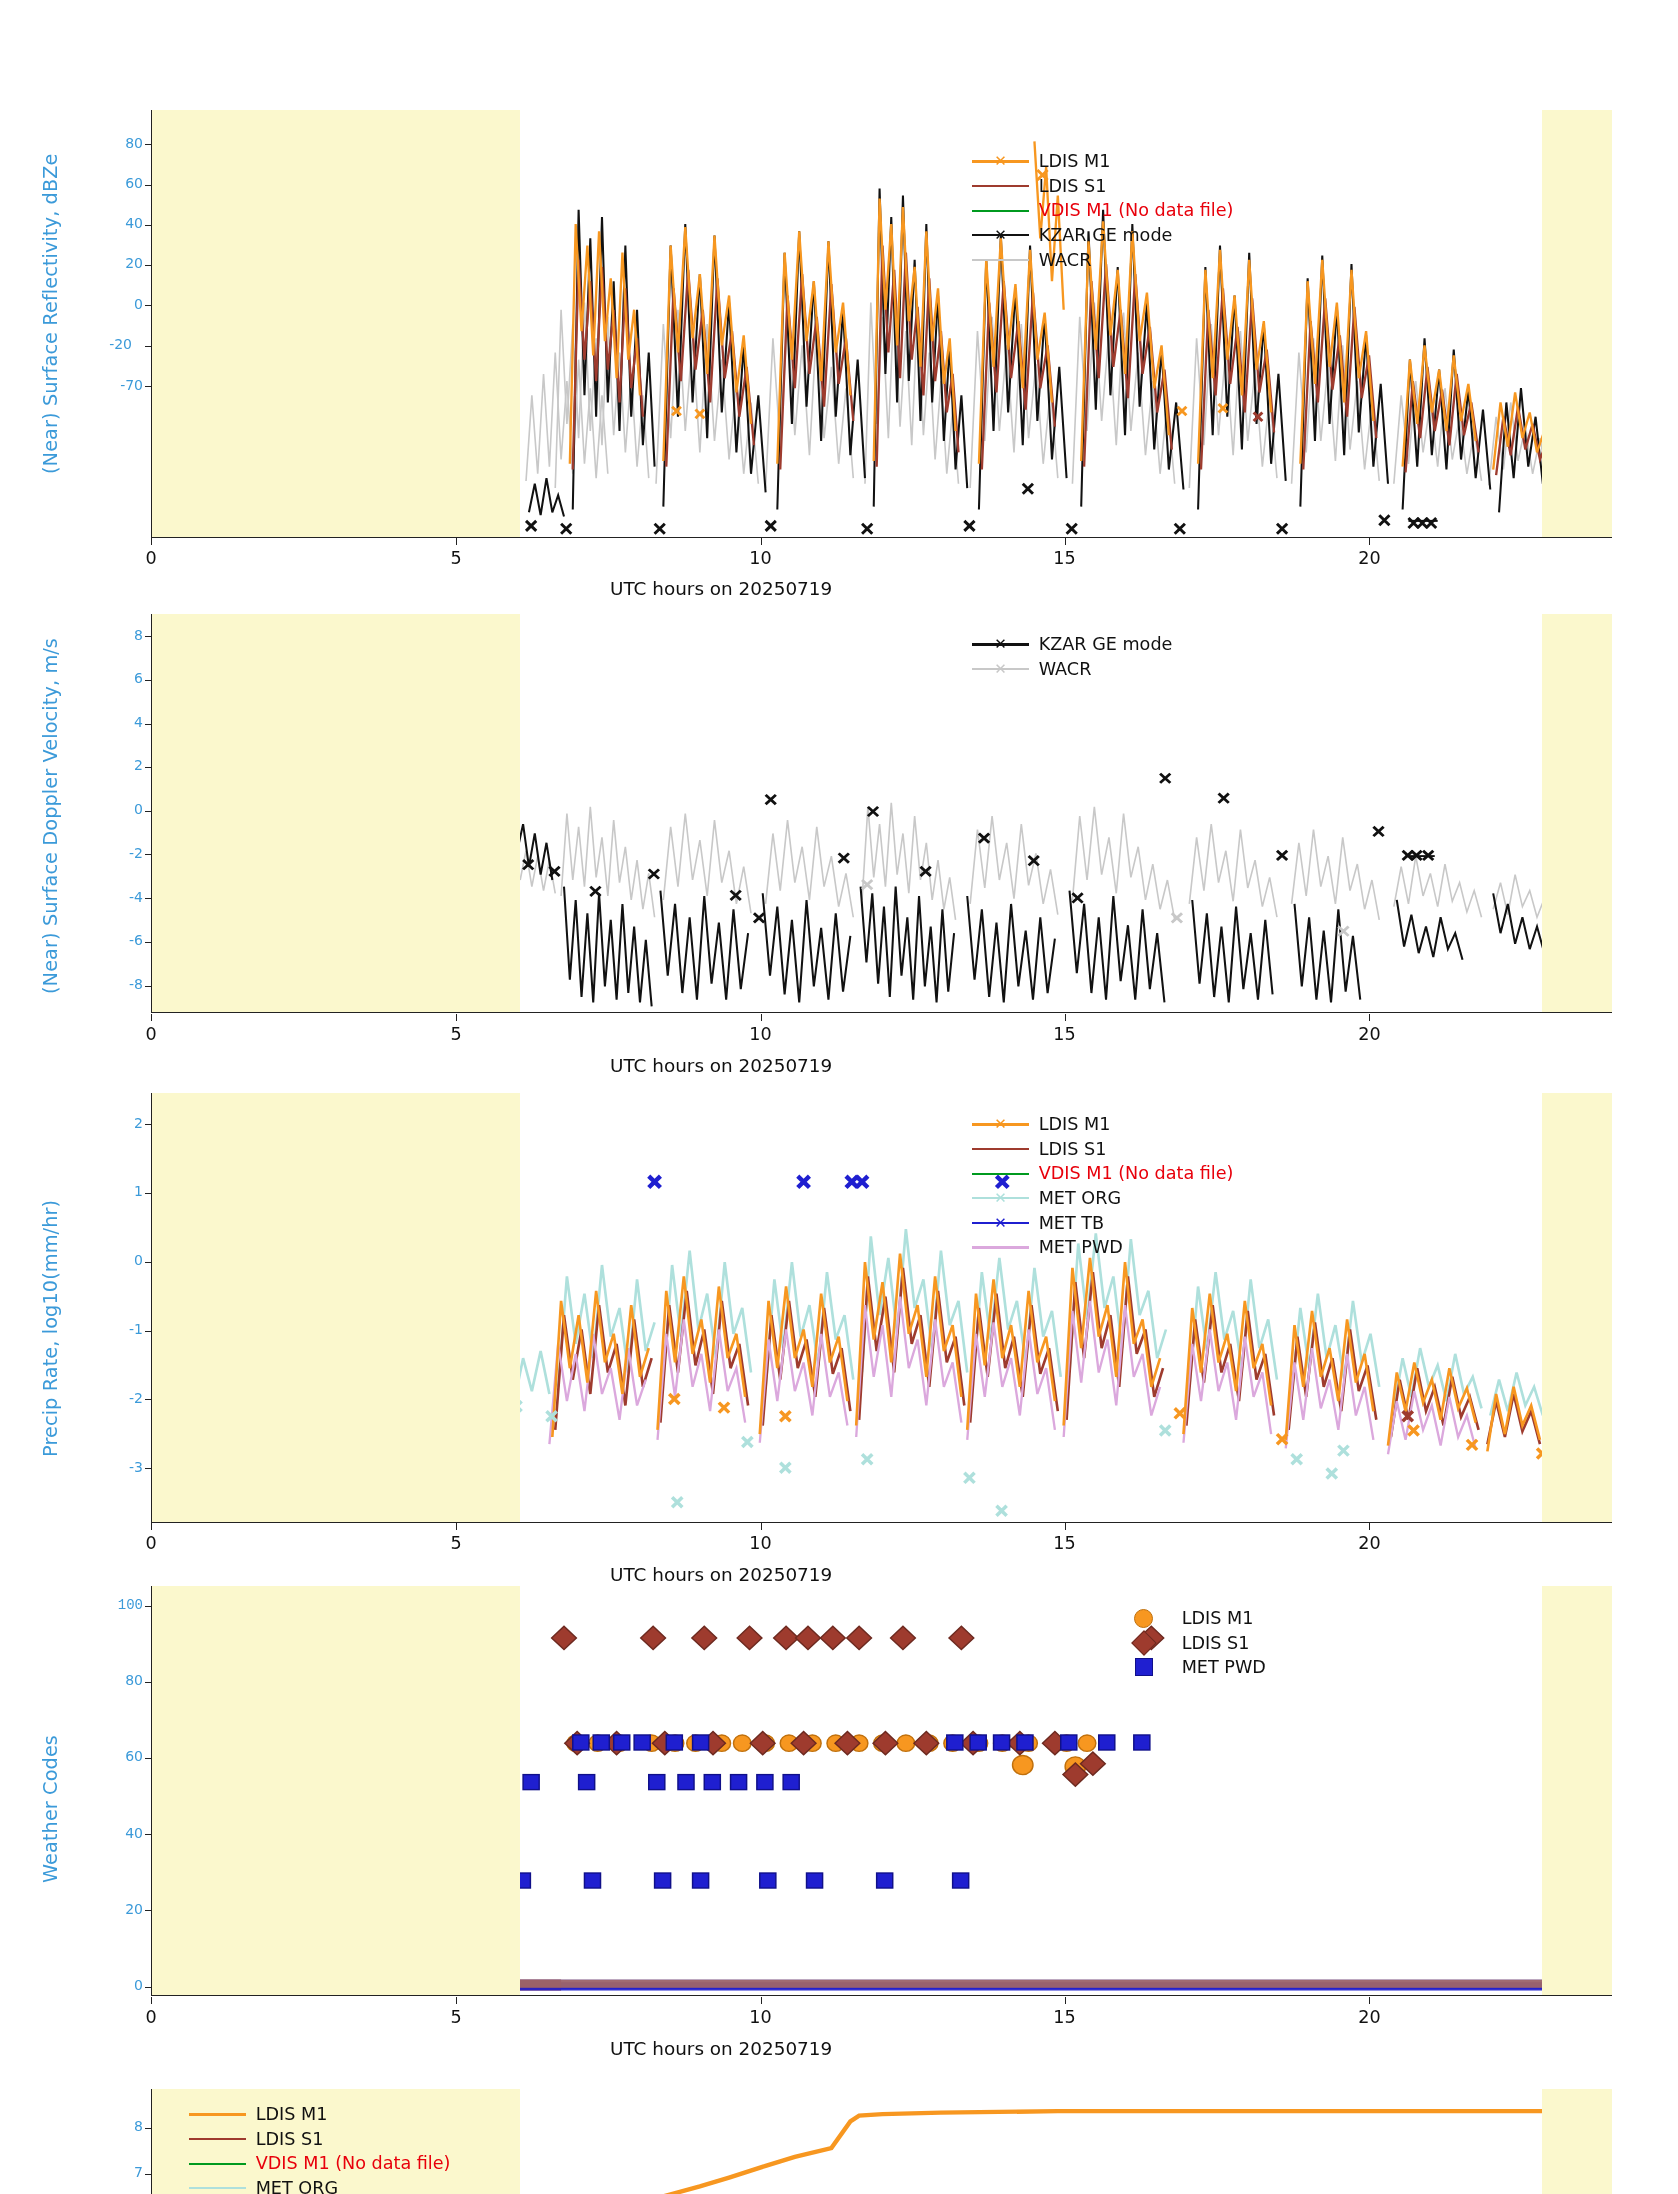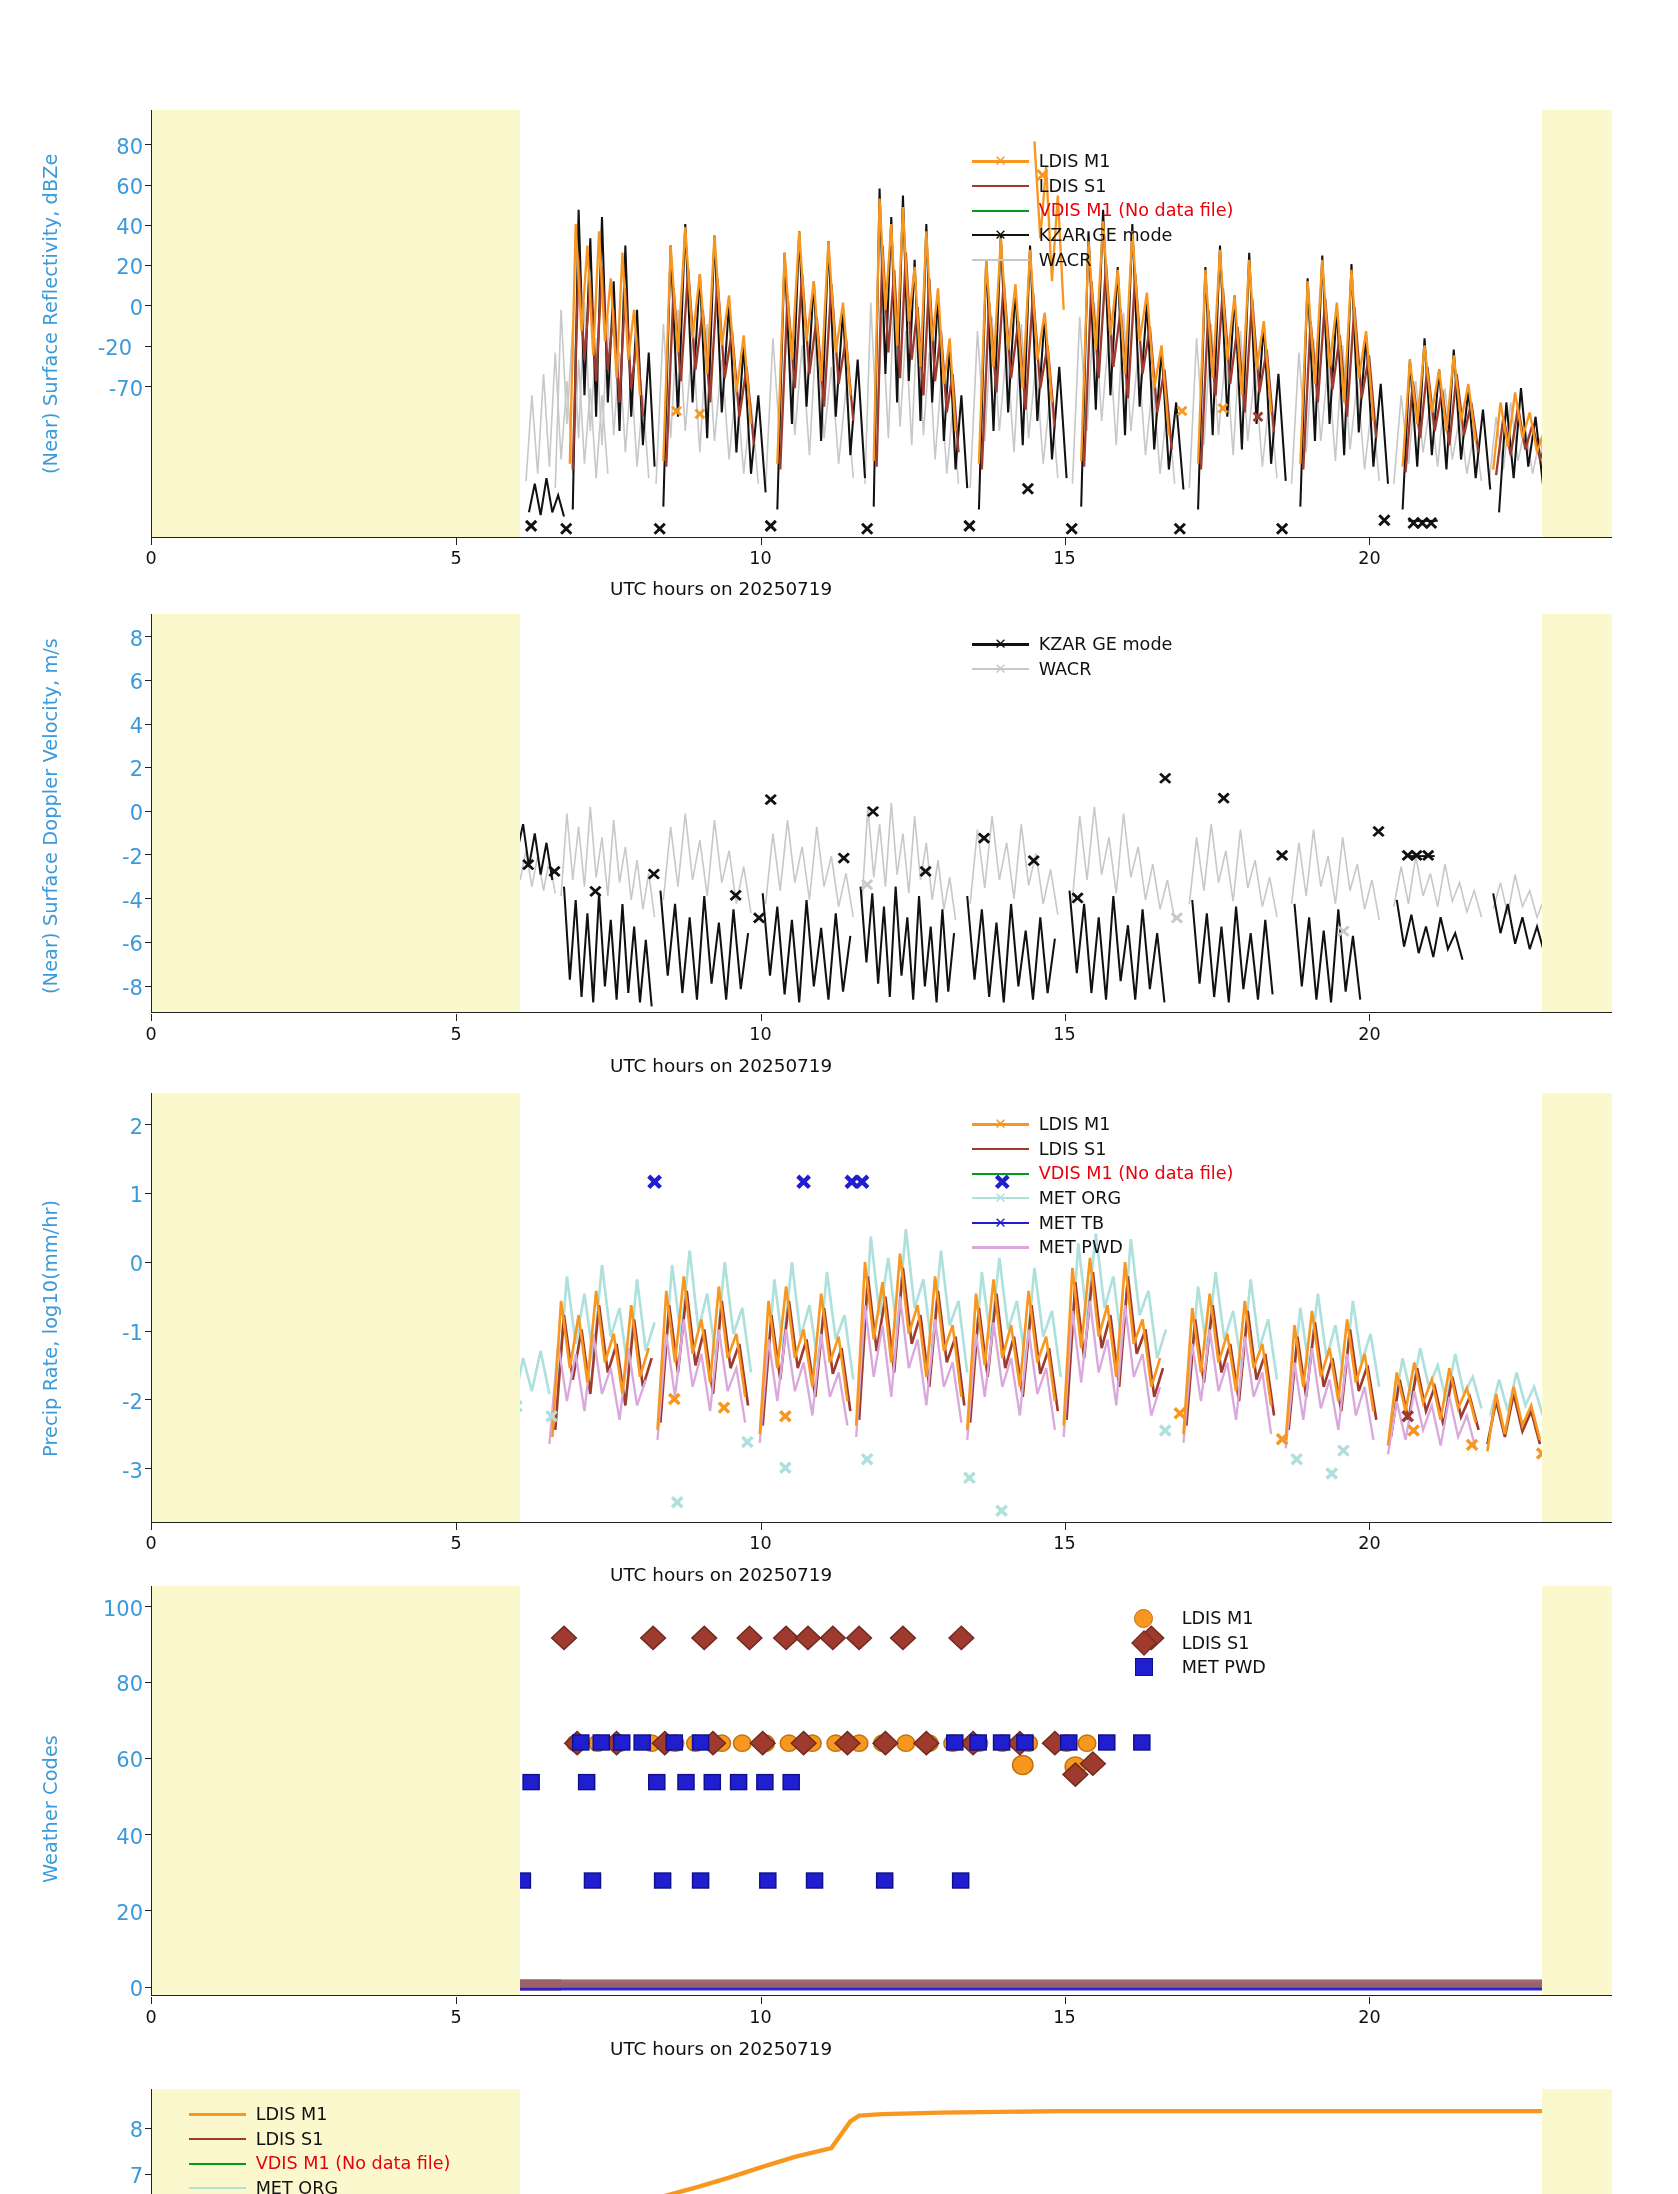--- a/index.html
+++ b/index.html
@@ -8,21 +8,21 @@
 
   .panel{position:relative;}
   .plotbox{position:absolute;border-left:1.3px solid #222;border-bottom:1.3px solid #222;box-sizing:border-box;}
   .plotinner{position:absolute;left:0;top:0;right:0;bottom:0;overflow:hidden;}
 
   .night{position:absolute;top:0;bottom:0;background:#fbf8cd;}
 
   .ylabel{position:absolute;color:#3b9ad9;font-size:19.3px;transform-origin:0 0;transform:rotate(-90deg);white-space:nowrap;letter-spacing:0.1px;}
   .xlabel{position:absolute;color:#111;font-size:18.4px;white-space:nowrap;}
 
-  .ytick{position:absolute;color:#3b9ad9;font-size:21px;text-align:right;white-space:nowrap;}
+  .ytick{position:absolute;color:#3b9ad9;font-size:14px;text-align:right;white-space:nowrap;}
   .xtick{position:absolute;color:#111;font-size:17.6px;text-align:center;white-space:nowrap;}
   .tickmark-x{position:absolute;width:1.3px;background:#222;}
   .tickmark-y{position:absolute;height:1.3px;background:#222;}
 
   .legend{position:absolute;font-size:17.6px;color:#111;}
   .legrow{display:flex;align-items:center;height:24.6px;}
   .legsample{position:relative;width:57px;height:24.6px;margin-right:9.7px;}
   .legline{position:absolute;left:0;right:0;top:50%;height:2.2px;margin-top:-0.9px;}
   .legmk{position:absolute;left:50%;top:50%;transform:translate(-50%,-50%);font-size:15px;font-weight:bold;line-height:1;}
   .legtxt{white-space:nowrap;}
@@ -705,21 +705,21 @@
                 <rect x="370" y="210" width="11" height="11"></rect>
               <rect x="416" y="210" width="11" height="11"></rect>
                 <rect x="448" y="210" width="11" height="11"></rect>
               <rect x="496" y="210" width="11" height="11"></rect>
                 <rect x="548" y="210" width="11" height="11"></rect>
             </g>
           </g>
         </svg>
       </div>
     </div>
-    <div class="ytick" style="left:64px;top:1597px;width:79px;">100</div>
+    <div class="ytick" style="left:64px;top:1597px;width:79px;font-family:Liberation Mono, monospace;">100</div>
     <div class="ytick" style="left:77px;top:1672px;width:66px;">80</div>
     <div class="ytick" style="left:77px;top:1748px;width:66px;">60</div>
     <div class="ytick" style="left:77px;top:1825px;width:66px;">40</div>
     <div class="ytick" style="left:77px;top:1901px;width:66px;">20</div>
     <div class="ytick" style="left:77px;top:1977px;width:66px;">0</div>
     <div class="tickmark-y" style="left:145px;top:1606px;width:7px;"></div>
     <div class="tickmark-y" style="left:145px;top:1682px;width:7px;"></div>
     <div class="tickmark-y" style="left:145px;top:1758px;width:7px;"></div>
     <div class="tickmark-y" style="left:145px;top:1834px;width:7px;"></div>
     <div class="tickmark-y" style="left:145px;top:1910px;width:7px;"></div>

